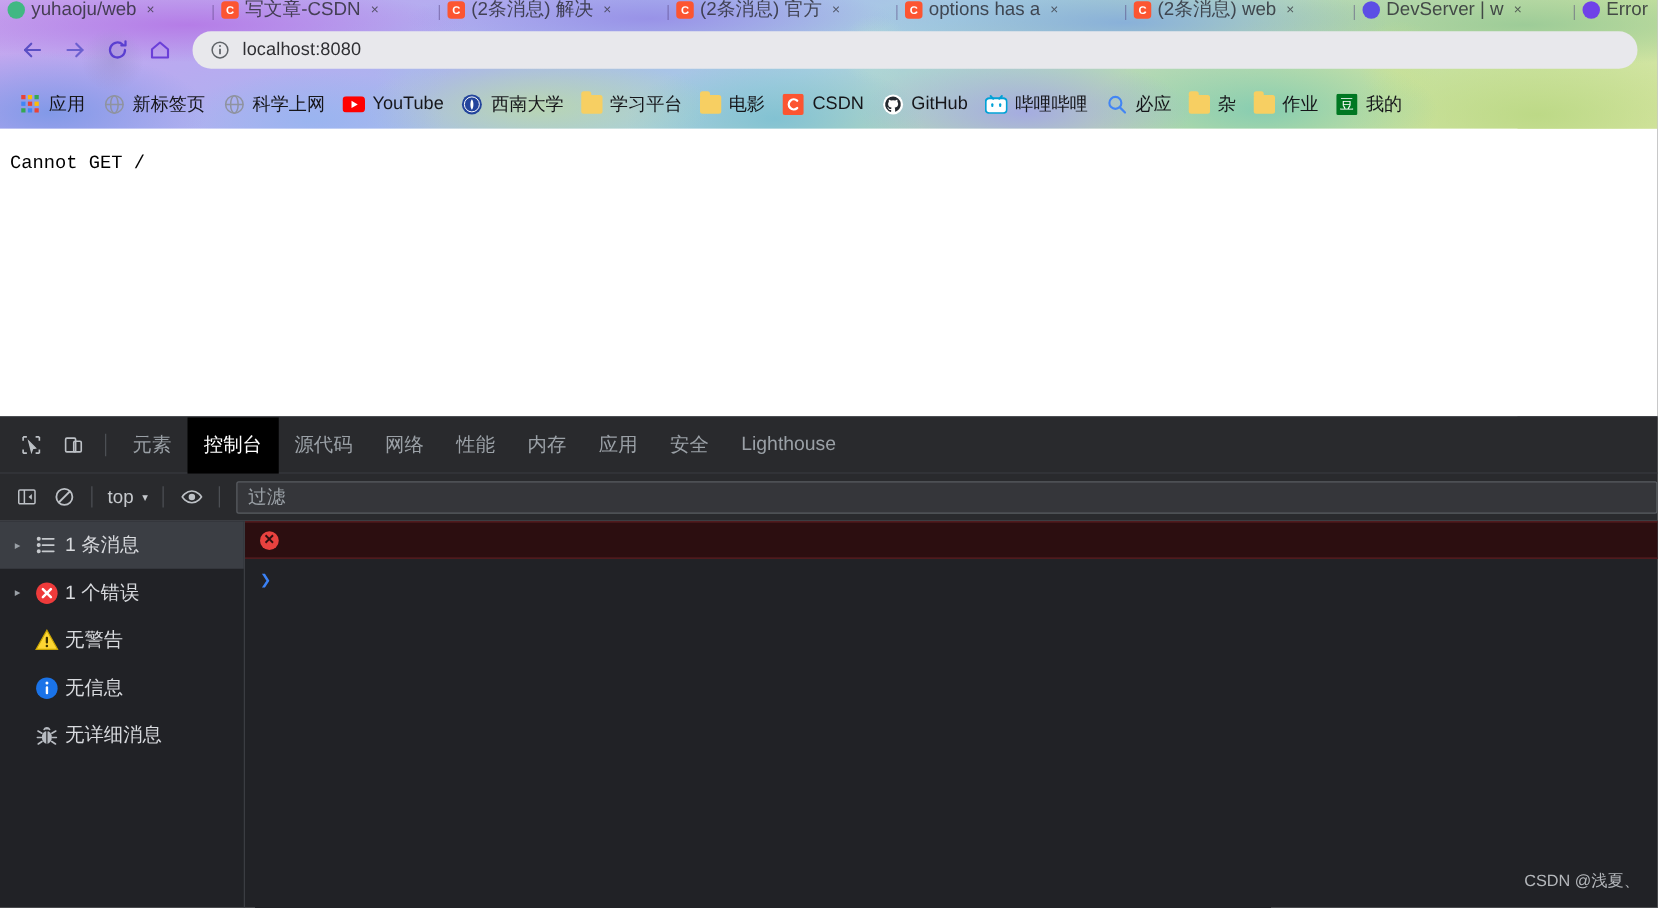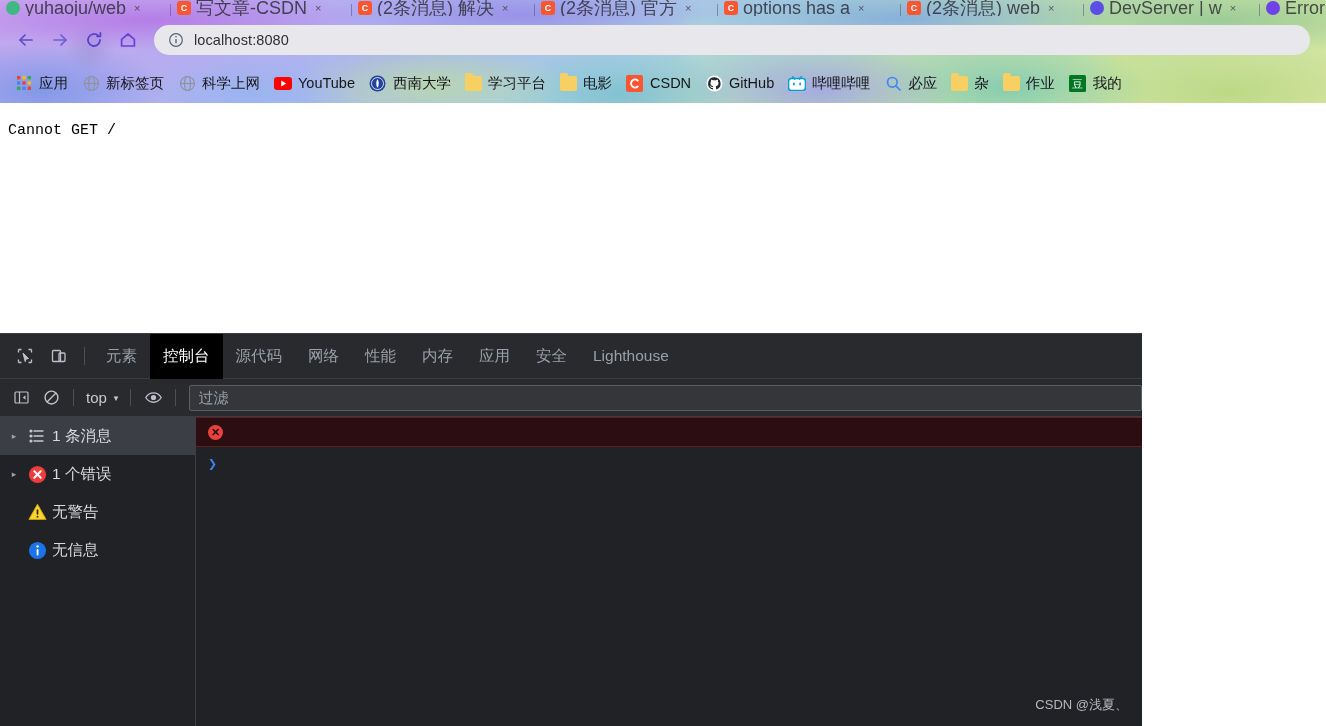--- a/index.html
+++ b/index.html
@@ -52,21 +52,21 @@
   .tab-favicon {
     width: 14px; height: 14px; border-radius: 3px; flex: 0 0 auto;
     display: flex; align-items: center; justify-content: center;
     font-size: 9px; font-weight: bold; color: #fff; line-height: 1;
   }
   .fav-csdn { background: #fc5531; }
   .fav-vue  { background: #41b883; border-radius: 50%; }
   .fav-git  { background: #5c4ee5; border-radius: 50%; }
   .fav-err  { background: #6f42e8; border-radius: 50%; }
   .tab-title {
-    font-size: 18px; color: #2b2b33; white-space: nowrap;
+    font-size: 15px; color: #2b2b33; white-space: nowrap;
     opacity: .82; line-height: 16px;
   }
   .tab-close { font-size: 11px; color: #33333b; opacity: .75; margin-left: 3px; }
   .tab-sep { width: 1px; height: 12px; background: rgba(80,60,120,.45); flex: 0 0 auto; }
 
   
   .toolbar {
     position: absolute; left: 0; top: 16px; width: 1326px; height: 47px;
     display: flex; align-items: center; padding: 0 10px; gap: 2px; z-index: 2;
   }
@@ -115,21 +115,21 @@
     position: absolute; left: 0; top: 103px; width: 1214px; height: 230px;
     background: #ffffff; z-index: 1;
   }
   .page-text {
     font-family: "Liberation Mono", monospace;
     font-size: 15px; color: #000; padding: 19px 8px;
   }
 
   
   .devtools {
-    position: absolute; left: 0; top: 333px; width: 1142px; height: 393px;
+    position: absolute; left: 0; top: 333px; width: 1326px; height: 393px;
     background: #212226; display: flex; flex-direction: column;
     border-top: 1px solid #3b3d42;
   }
 
   .dt-tabbar {
     height: 45px; background: #292a2d; display: flex; align-items: center;
     padding-left: 8px; flex: 0 0 auto; border-bottom: 1px solid #3b3d42;
   }
   .dt-tool-btn {
     width: 34px; height: 34px; display: flex; align-items: center;
@@ -563,20 +563,39 @@
             <span class="bm-ico" style="width: 19px; height: 19px; display: flex; align-items: center; justify-content: center;">
               <svg width="19" height="19" viewBox="0 0 19 19">
                 <circle cx="9.5" cy="9.5" r="8.6" fill="#1a73e8"></circle>
                 <rect x="8.6" y="8" width="1.9" height="6.4" rx=".9" fill="#fff"></rect>
                 <circle cx="9.55" cy="5.4" r="1.2" fill="#fff"></circle>
               </svg>
             </span>
           </span>
           <span class="side-label">无信息</span>
         </div>
+        <div class="side-row">
+          <span class="side-arrow"></span>
+          <span class="side-ico">
+            <span class="bm-ico" style="width: 19px; height: 19px; display: flex; align-items: center; justify-content: center;">
+              <svg width="19" height="19" viewBox="0 0 19 19" fill="none" stroke="#b8bcc2" stroke-width="1.3" stroke-linecap="round">
+                <ellipse cx="9.5" cy="10.8" rx="4" ry="5.1" fill="#b8bcc2" stroke="none"></ellipse>
+                <path d="M7.3 4.6a2.4 2.4 0 0 1 4.4 0" fill="#b8bcc2"></path>
+                <line x1="5.5" y1="7.6" x2="2.4" y2="5.8"></line>
+                <line x1="13.5" y1="7.6" x2="16.6" y2="5.8"></line>
+                <line x1="5.2" y1="11" x2="1.9" y2="11"></line>
+                <line x1="13.8" y1="11" x2="17.1" y2="11"></line>
+                <line x1="5.6" y1="14.2" x2="2.6" y2="16.2"></line>
+                <line x1="13.4" y1="14.2" x2="16.4" y2="16.2"></line>
+                <line x1="9.5" y1="6" x2="9.5" y2="15.6" stroke="#2a2b2f" stroke-width="1"></line>
+              </svg>
+            </span>
+          </span>
+          <span class="side-label">无详细消息</span>
+        </div>
       </div>
 
     <div class="dt-console">
       <div class="msg-error">
         <span class="err-badge">✕</span>
       </div>
       <div class="prompt-row">
         <span class="prompt-caret">❯</span>
       </div>
       <div class="watermark">CSDN @浅夏、</div>

